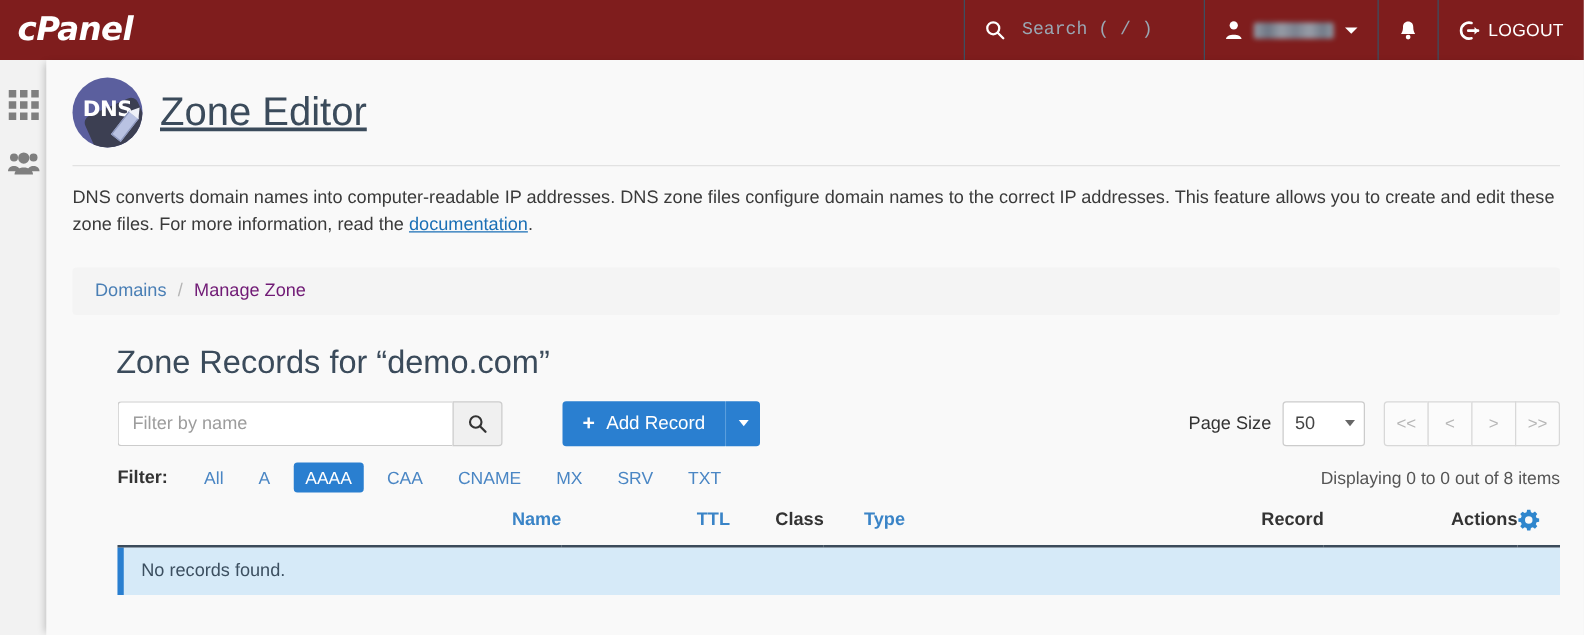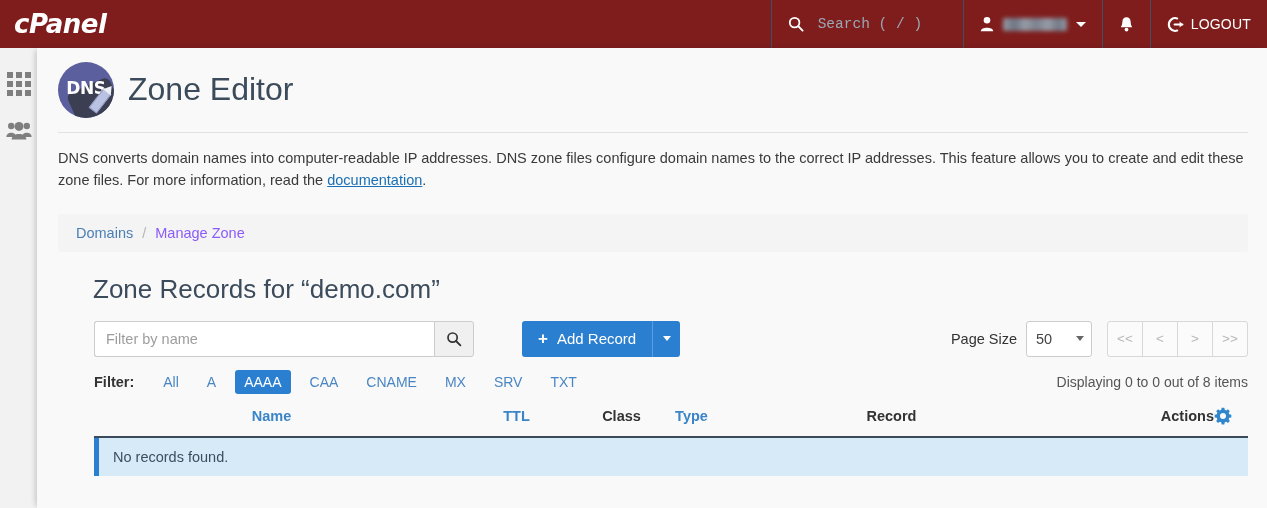--- a/index.html
+++ b/index.html
@@ -146,20 +146,21 @@
     border-right: 5px solid transparent;
     border-bottom: 8px solid #eef0f7;
   }
   h1.page-title {
     margin: 0;
     font-family: "Liberation Sans", sans-serif;
     font-weight: normal;
     font-size: 32px;
     color: #3b4b5b;
     line-height: 1.1;
+    text-decoration: underline;
   }
 
   .divider {
     height: 1px;
     background: #e2e2e2;
     margin: 14px 19px 0 21px;
   }
 
   .intro {
     margin: 15px 21px 0 21px;
@@ -176,39 +177,39 @@
     background: #f4f4f4;
     border-radius: 3px;
     display: flex; align-items: center;
     padding: 0 18px;
     font-size: 14.5px;
     gap: 9px;
     text-align: center;
   }
   .breadcrumb a { color: #4a7fb5; text-decoration: none; cursor: pointer; }
   .breadcrumb .sep { color: #b5b5b5; }
-  .breadcrumb .cur { color: #8b5cf6; }
+  .breadcrumb .cur { color: #701a75; }
 
   h2.zone-title {
     margin: 22px 0 0 56px;
     font-family: "Liberation Sans", sans-serif;
     font-weight: normal;
     font-size: 26px;
     color: #3b4b5b;
   }
 
   
   .toolbar {
     margin: 16px 19px 0 57px;
     display: flex; align-items: flex-start;
     height: 36px;
   }
   .filter-group { display: flex; }
   .filter-input {
-    width: 340px; height: 36px;
+    width: 268px; height: 36px;
     border: 1px solid #cccccc;
     border-right: none;
     border-radius: 3px 0 0 3px;
     padding: 0 11px;
     font-family: "Liberation Sans", sans-serif;
     font-size: 14.5px;
     color: #444;
     background: #ffffff;
     outline: none;
   }
@@ -331,21 +332,21 @@
   }
 
   
   .records-table {
     margin: 12px 19px 0 57px;
     border-collapse: collapse;
     width: 1154px;
     table-layout: fixed;
   }
   .records-table th {
-    text-align: center;
+    text-align: right;
     font-size: 14.5px;
     font-weight: bold;
     padding: 0 0 11px 0;
     border-bottom: 2px solid #3b4b5b;
   }
   .records-table th.sortable { color: #3a84c7; cursor: pointer; }
   .records-table th.plain { color: #333333; }
   .records-table th.actions-col { text-align: right; color: #333; }
   .gear-cell { width: 34px; text-align: right; padding-right: 0 !important; }
   .alert-row td { padding: 0; }

